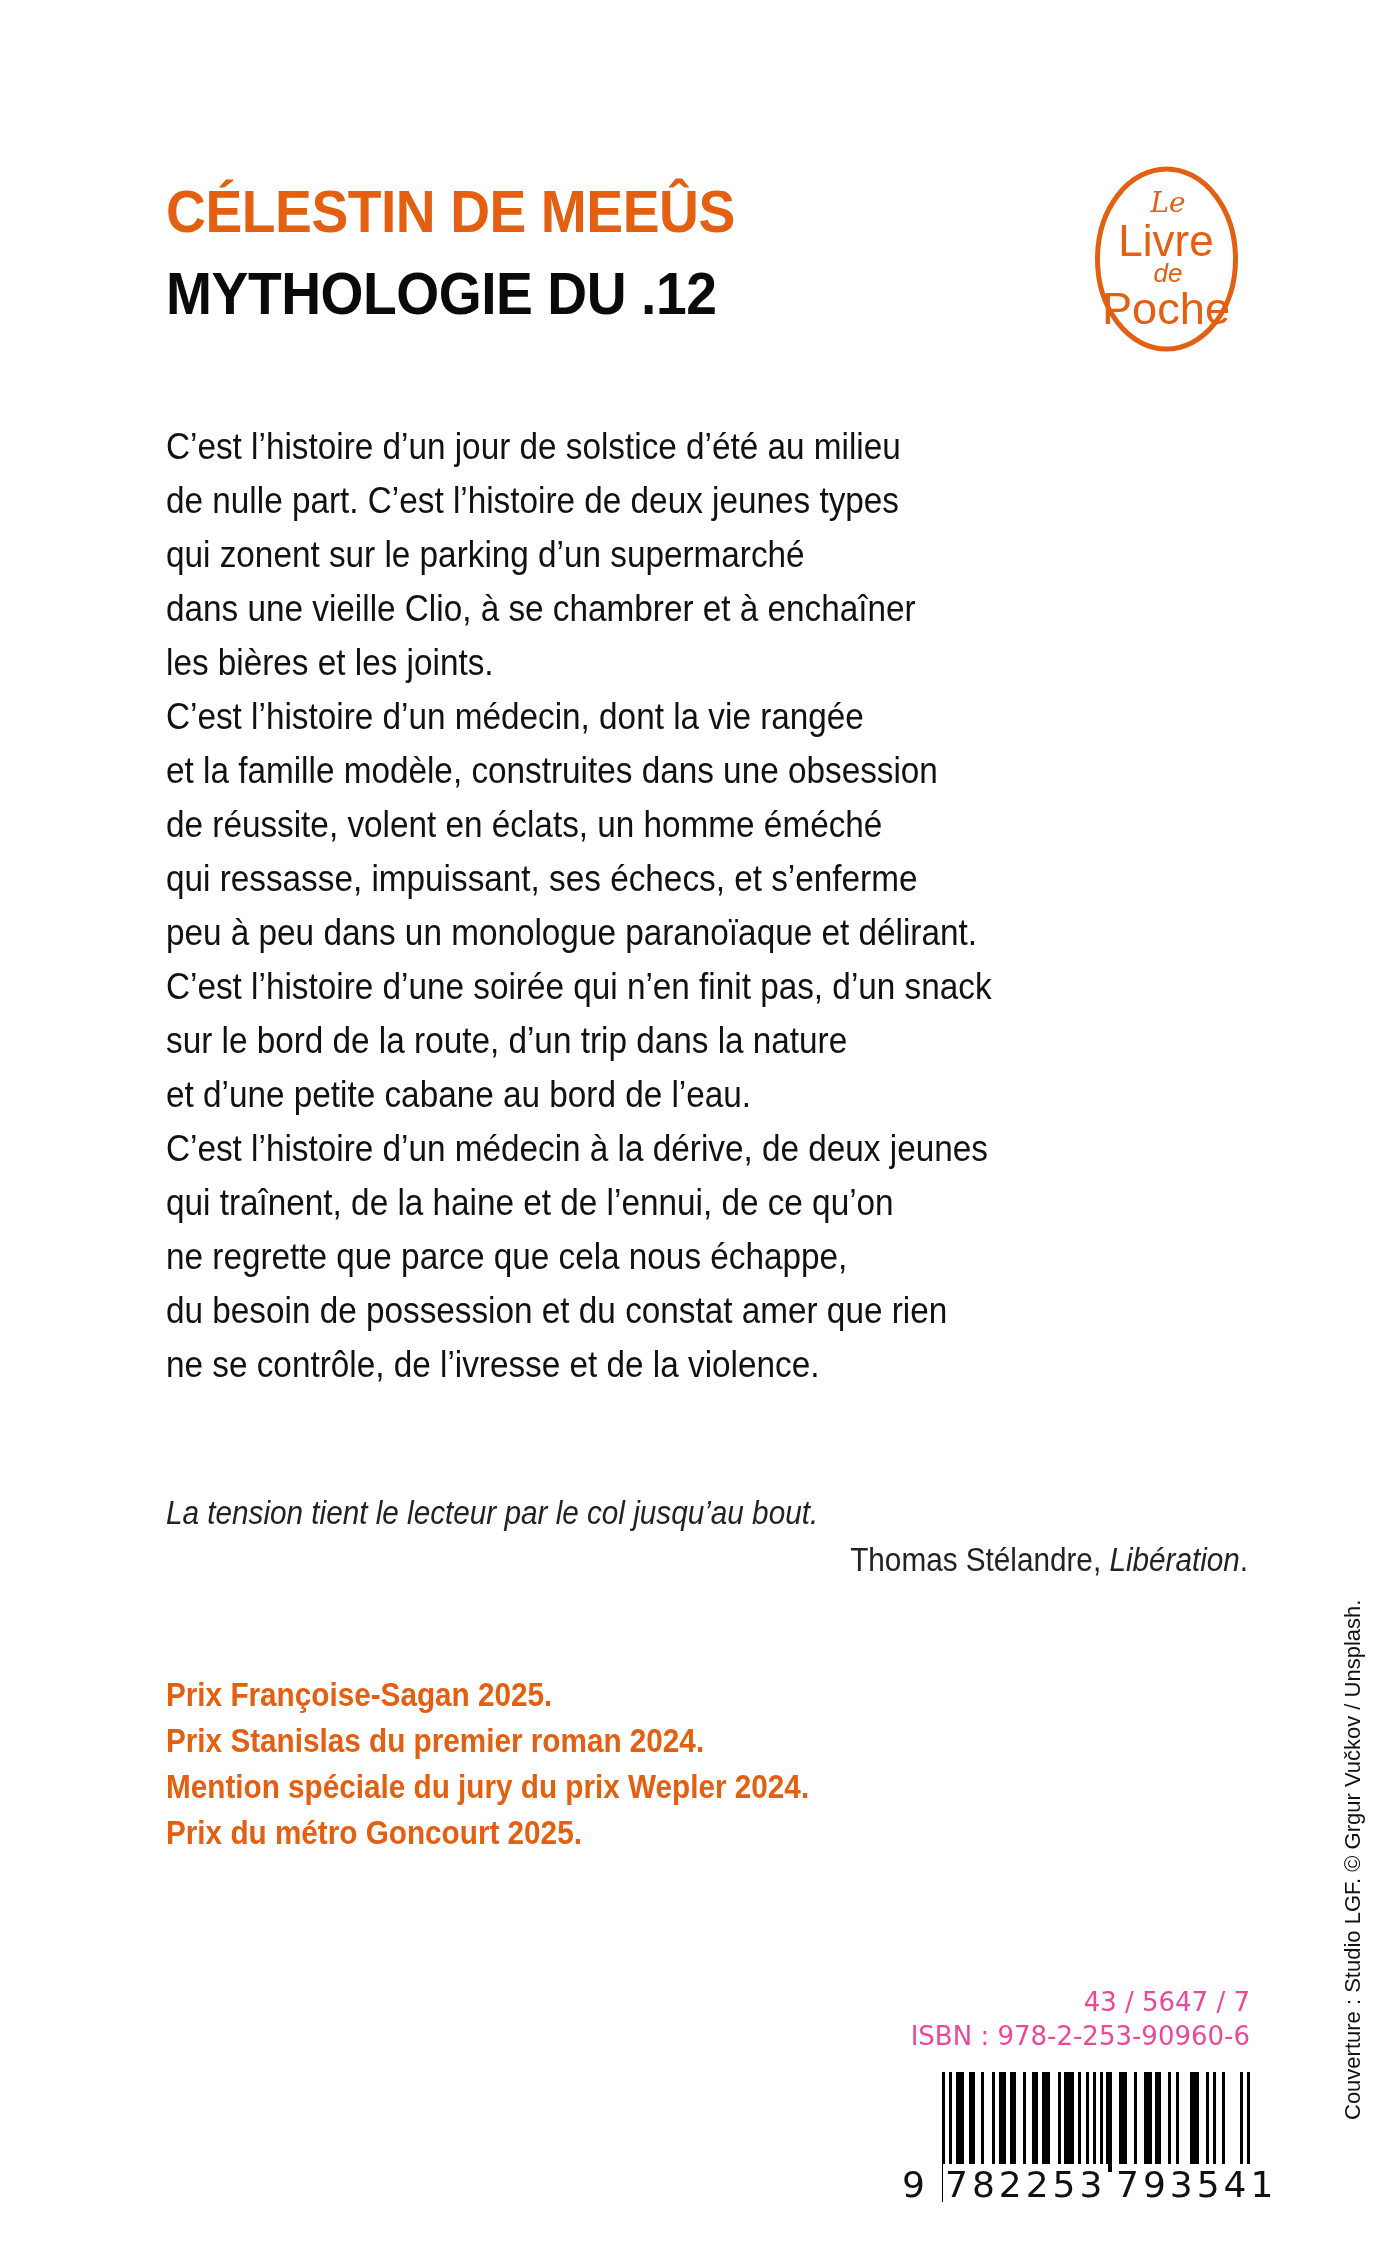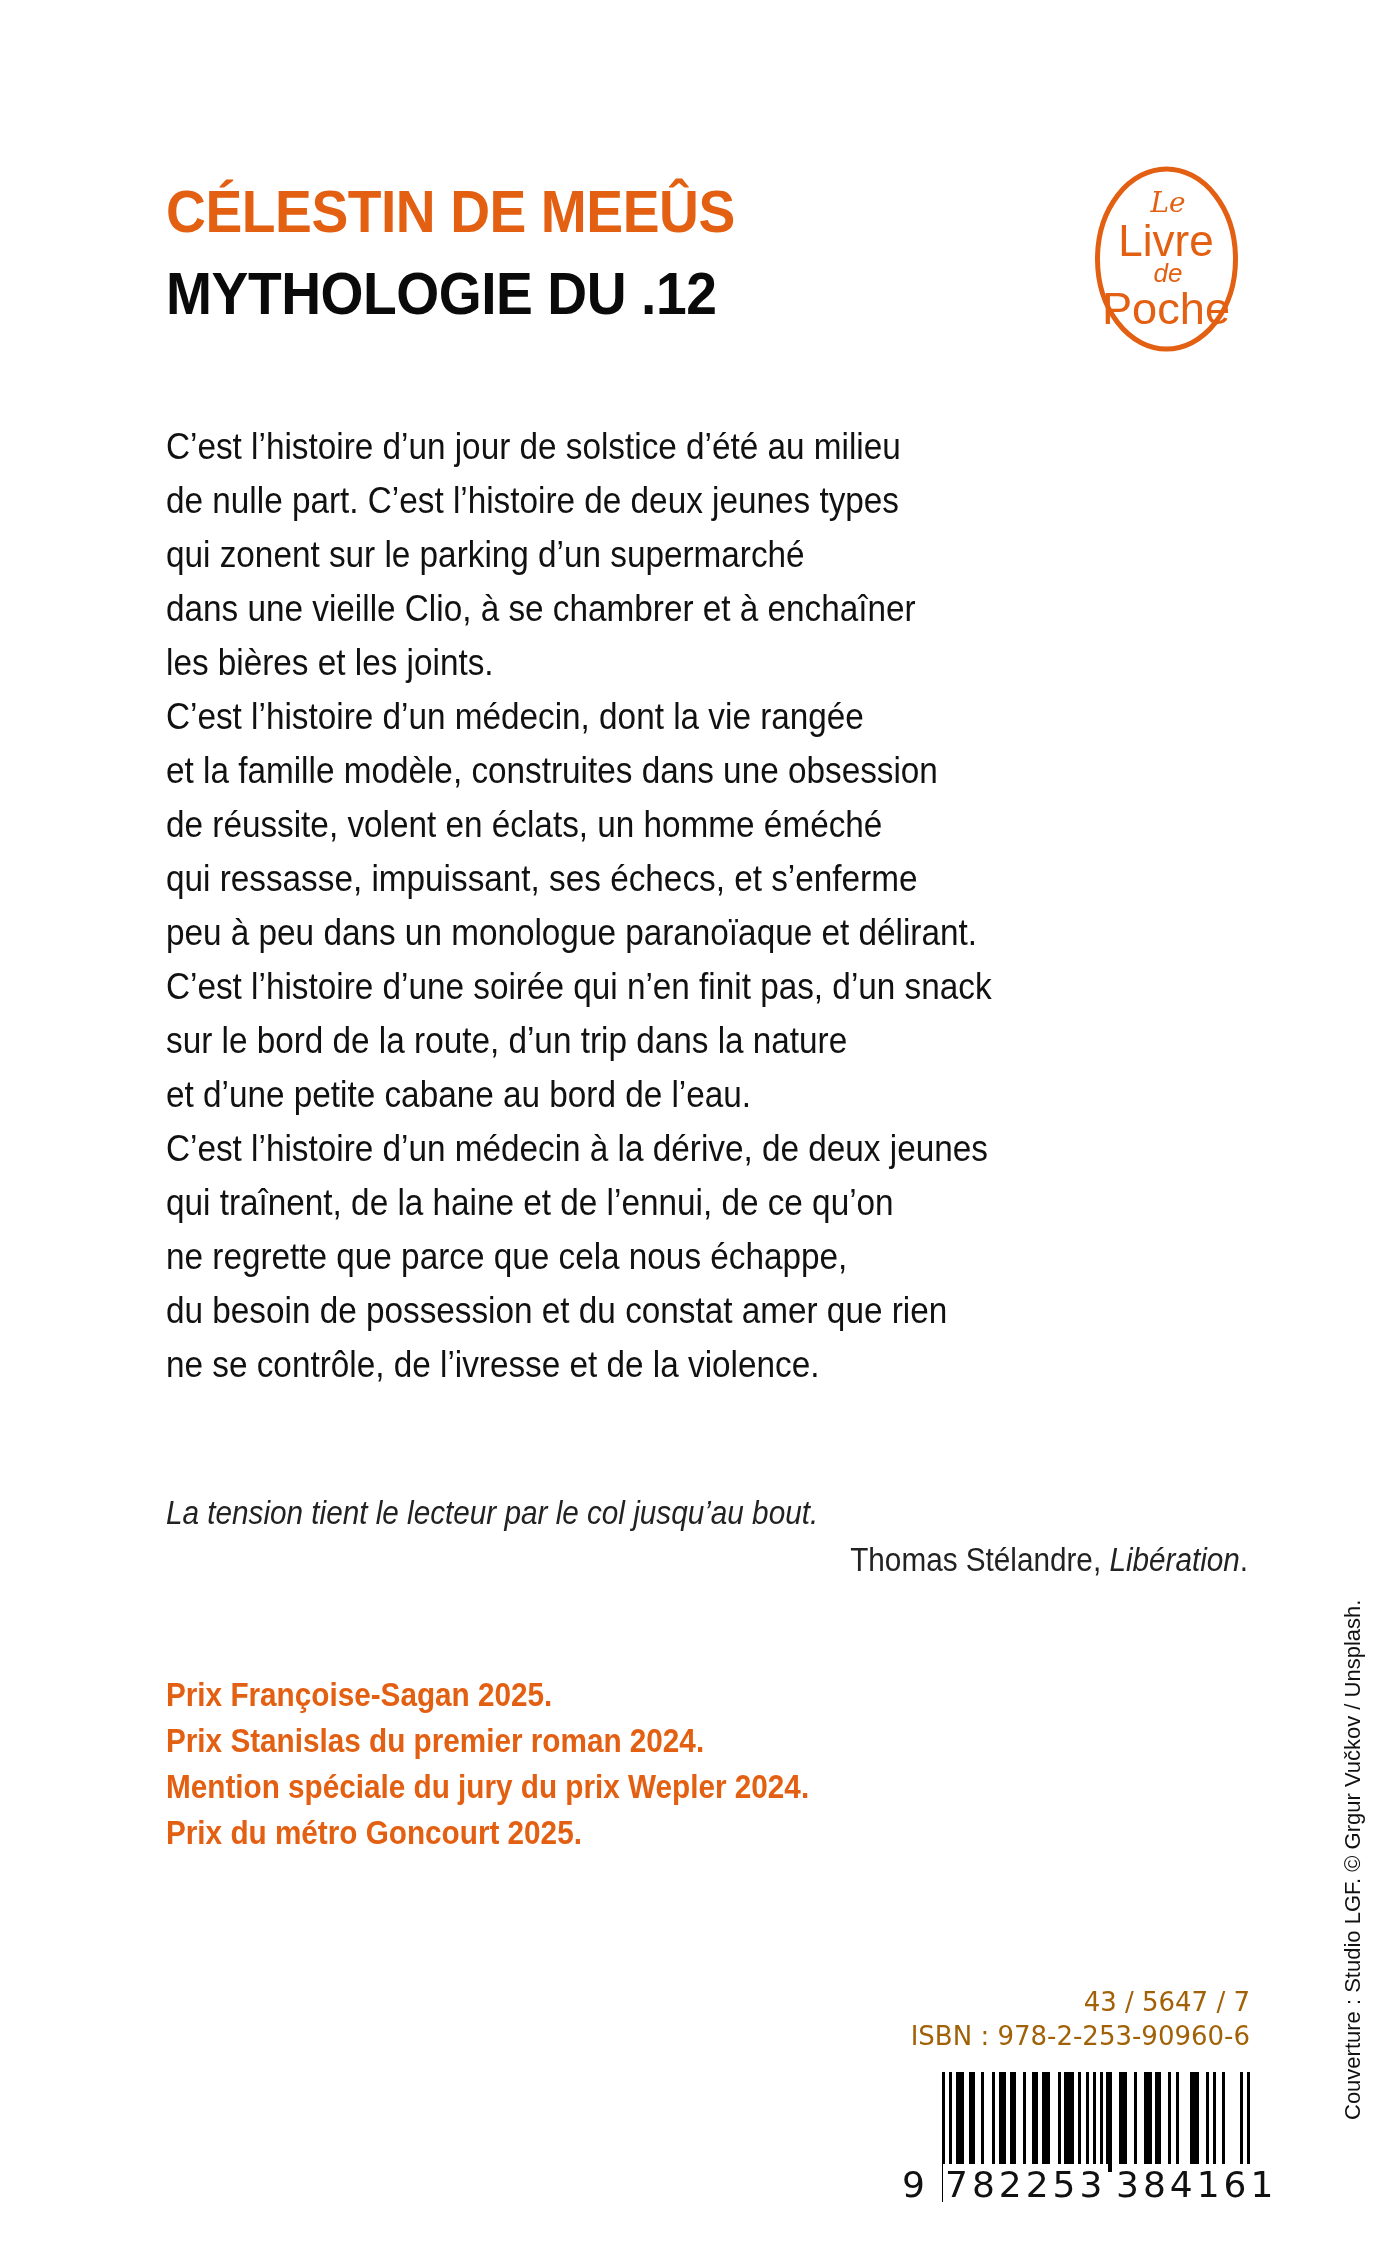--- a/index.html
+++ b/index.html
@@ -69,21 +69,21 @@
     .credit {
       position: absolute; left: 1340px; top: 2120px;
       font-size: 22px; line-height: 26px;
       color: #111;
       transform: rotate(-90deg); transform-origin: left top;
       white-space: nowrap;
     }
     .code {
       position: absolute; right: 150px; top: 1985px;
       font-size: 26px; line-height: 34px;
-      color: #a16207;
+      color: #ec4899;
       text-align: right;
       font-family: "DejaVu Sans", sans-serif;
       white-space: nowrap;
     }
     .barcode {
       position: absolute; left: 936px; top: 2072px;
       width: 320px; height: 130px;
     }
     .barcode-digits {
       position: absolute; left: 900px; top: 2164px;
@@ -175,14 +175,14 @@
     <rect x="270" y="0" width="3" height="100"></rect>
     <rect x="277" y="0" width="3" height="100"></rect>
     <rect x="286" y="0" width="3" height="100"></rect>
     <rect x="304" y="0" width="3" height="130"></rect>
     <rect x="311" y="0" width="3" height="130"></rect>
   </g>
 </svg>
 <div class="barcode-digits">
   <span style="left:0px;">9</span>
   <span style="left:43px; letter-spacing:4px;">782253</span>
-  <span style="left:214px; letter-spacing:4px;">384161</span>
+  <span style="left:214px; letter-spacing:4px;">793541</span>
 </div>
 
 </body></html>

